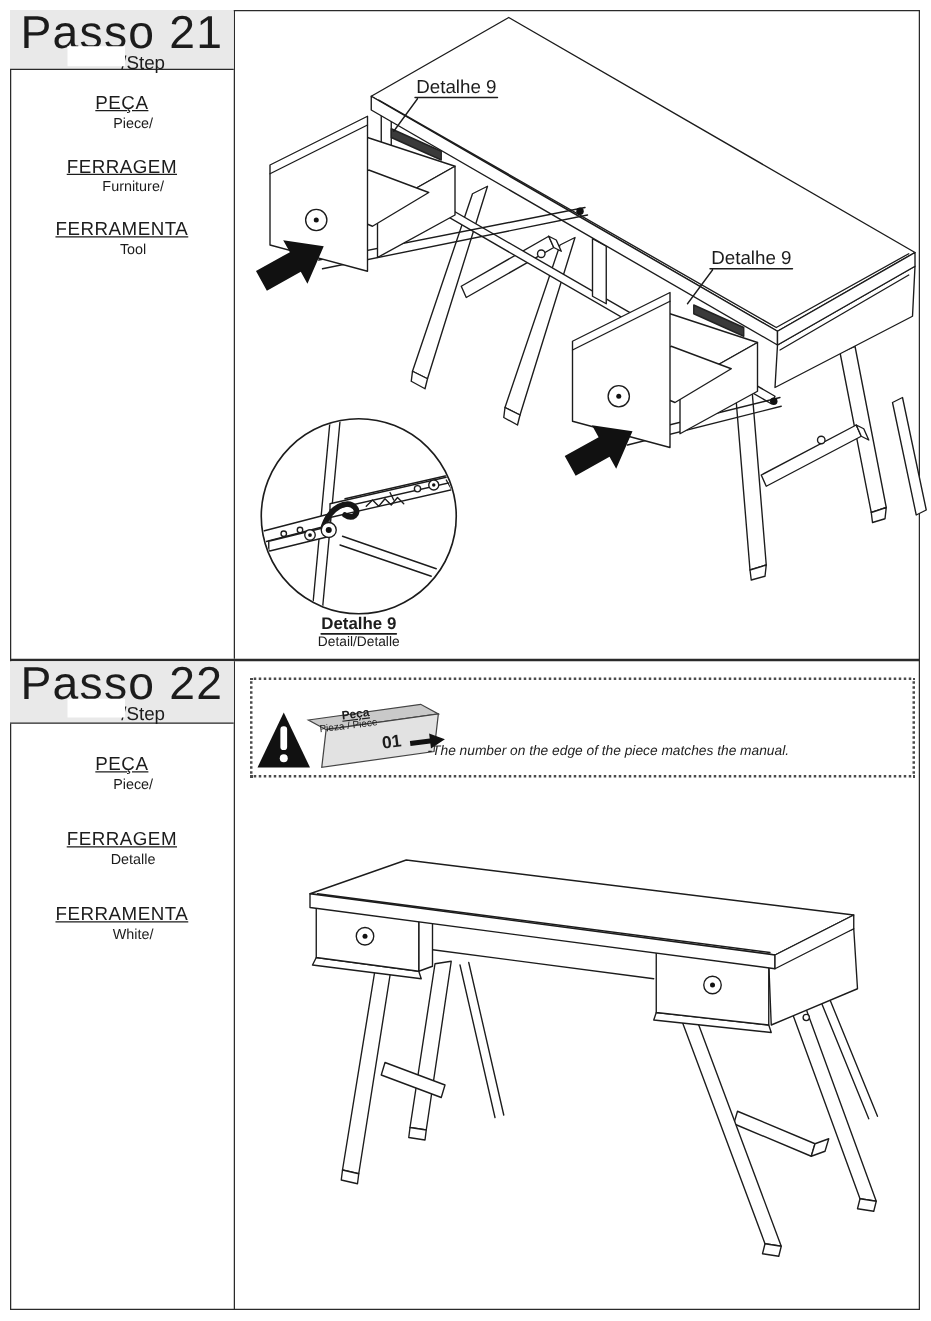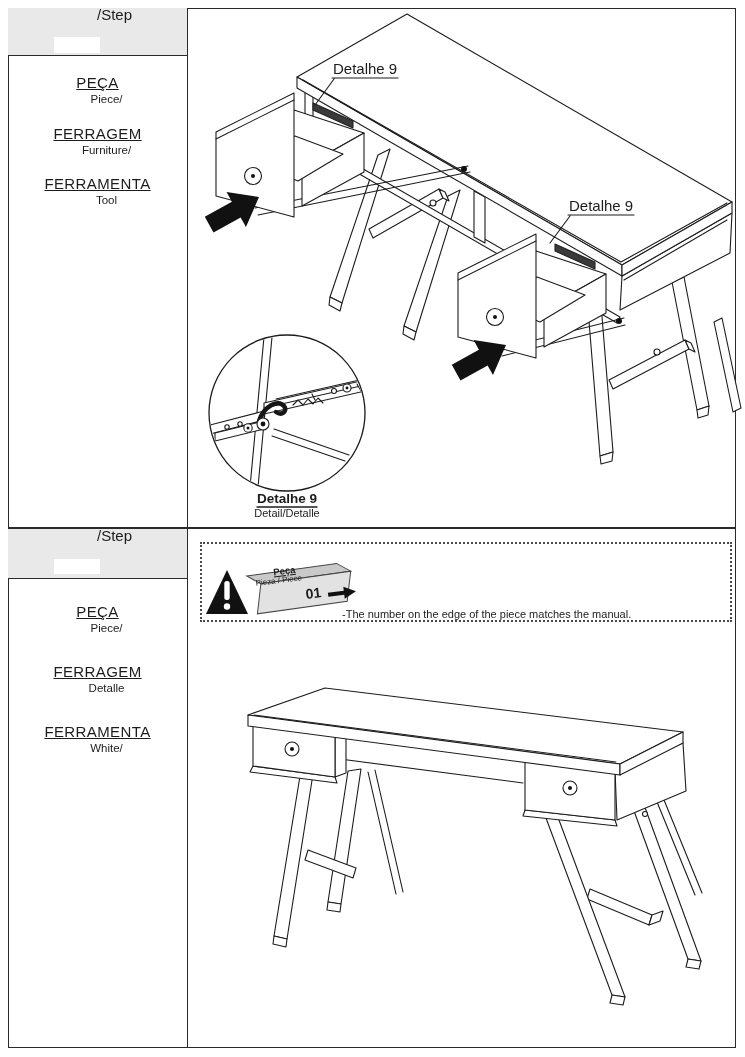--- a/index.html
+++ b/index.html
@@ -21,31 +21,32 @@
   .sideitem .sub{font-size:11.5px;margin-top:2px;padding-left:18px;}
   .main21{position:absolute;left:192px;top:0;width:549px;height:585px;}
   .main22{position:absolute;left:180px;top:0;width:549px;height:521px;}
   svg{display:block;}
   svg text{font-family:"Liberation Sans", sans-serif;fill:#1c1c1c;}
   
   .notice{position:absolute;left:12px;top:13px;width:532px;height:80px;border:2px dotted #4a4a4a;box-sizing:border-box;background:#fff;}
   .warn-tri{position:absolute;left:3px;top:25px;width:44px;height:47px;}
   .tagwrap{position:absolute;left:42px;top:18px;width:120px;height:56px;}
   .ntext{position:absolute;left:140px;font-size:11px;line-height:13px;white-space:nowrap;color:#222;}
-  .nl1{top:64px;} .nl2{top:64px;}
+  .nl1{top:51px;font-style:italic;} .nl2{top:64px;}
 </style>
 </head>
 <body>
 
 <div class="page">
   <div class="frame"></div>
 
   <div class="section sec21">
     <div class="sidebar">
       <div class="stephead">
+        <div class="t">Passo 21</div>
         <div class="patch p21"></div>
         <div class="s">/Step</div>
       </div>
       <div class="sideitem" style="top:66px">
         <div class="lab">PEÇA</div>
         <div class="sub">Piece/</div>
       </div>
       <div class="sideitem" style="top:117px">
         <div class="lab">FERRAGEM</div>
         <div class="sub">Furniture/</div>
@@ -179,20 +180,21 @@
             <text x="275" y="517" font-size="11" text-anchor="middle" stroke="none">Detail/Detalle</text>
           </g>
         </g>
       </svg>
     </div>
   </div>
 
   <div class="section sec22">
     <div class="sidebar">
       <div class="stephead" style="height:50px">
+        <div class="t">Passo 22</div>
         <div class="patch p22"></div>
         <div class="s">/Step</div>
       </div>
       <div class="sideitem" style="top:74px">
         <div class="lab">PEÇA</div>
         <div class="sub">Piece/</div>
       </div>
       <div class="sideitem" style="top:134px">
         <div class="lab">FERRAGEM</div>
         <div class="sub">Detalle</div>

